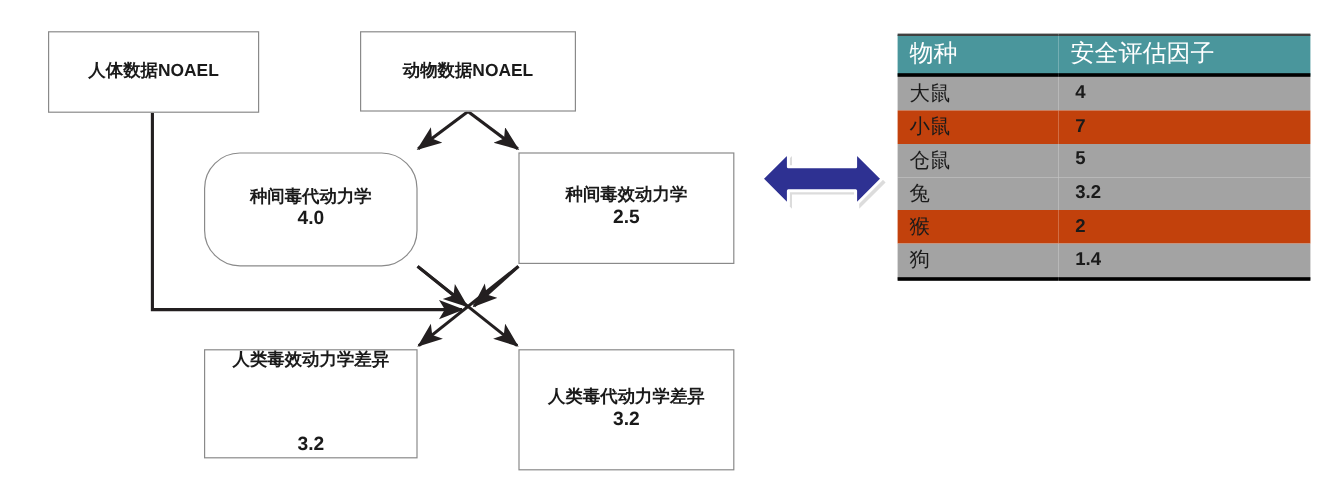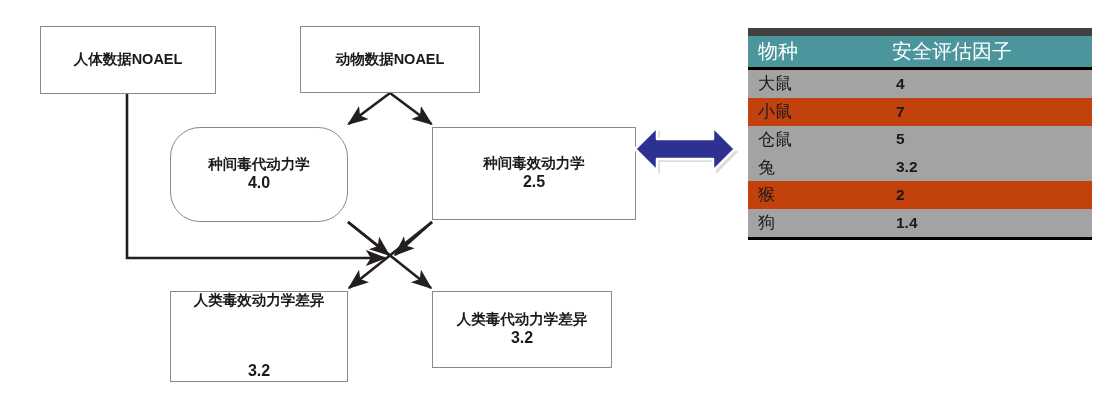--- a/index.html
+++ b/index.html
@@ -56,23 +56,23 @@
   .node-value {
     font-size: 16px;
     line-height: 1.18;
     margin-top: 1px;
   }
 
   
   #node-human-noael   { left: 40px;  top: 26px;  width: 176px; height: 68px; }
   #node-animal-noael  { left: 300px; top: 26px;  width: 180px; height: 67px; }
   #node-inter-tk      { left: 170px; top: 127px; width: 178px; height: 95px; border-radius: 30px; }
-  #node-inter-td      { left: 432px; top: 127px; width: 204px; height: 93px; }
+  #node-inter-td      { left: 432px; top: 127px; width: 180px; height: 93px; }
   #node-human-td      { left: 170px; top: 291px; width: 178px; height: 91px; justify-content: space-between; }
-  #node-human-tk      { left: 432px; top: 291px; width: 180px; height: 77px; }
+  #node-human-tk      { left: 432px; top: 291px; width: 180px; height: 101px; }
 
   
   #double-arrow {
     position: absolute;
     left: 630px;
     top: 116px;
     width: 110px;
     height: 66px;
     z-index: 4;
   }
@@ -87,21 +87,21 @@
     table-layout: fixed;
   }
   #species-table thead th {
     background: var(--hdr, #4a969c);
     color: #ffffff;
     font-family: "Liberation Serif", serif;
     font-size: 20px;
     font-weight: normal;
     text-align: left;
     padding: 5px 0 6px 10px;
-    border-top: 8px solid #404040;
+    border-top: 2px solid #404040;
     border-bottom: 3px solid #000000;
     line-height: 1.0;
   }
   #species-table tbody td {
     padding: 5px 0 5px 10px;
     font-size: 17px;
     line-height: 1.05;
     color: #1a1a1a;
     border: none;
   }

